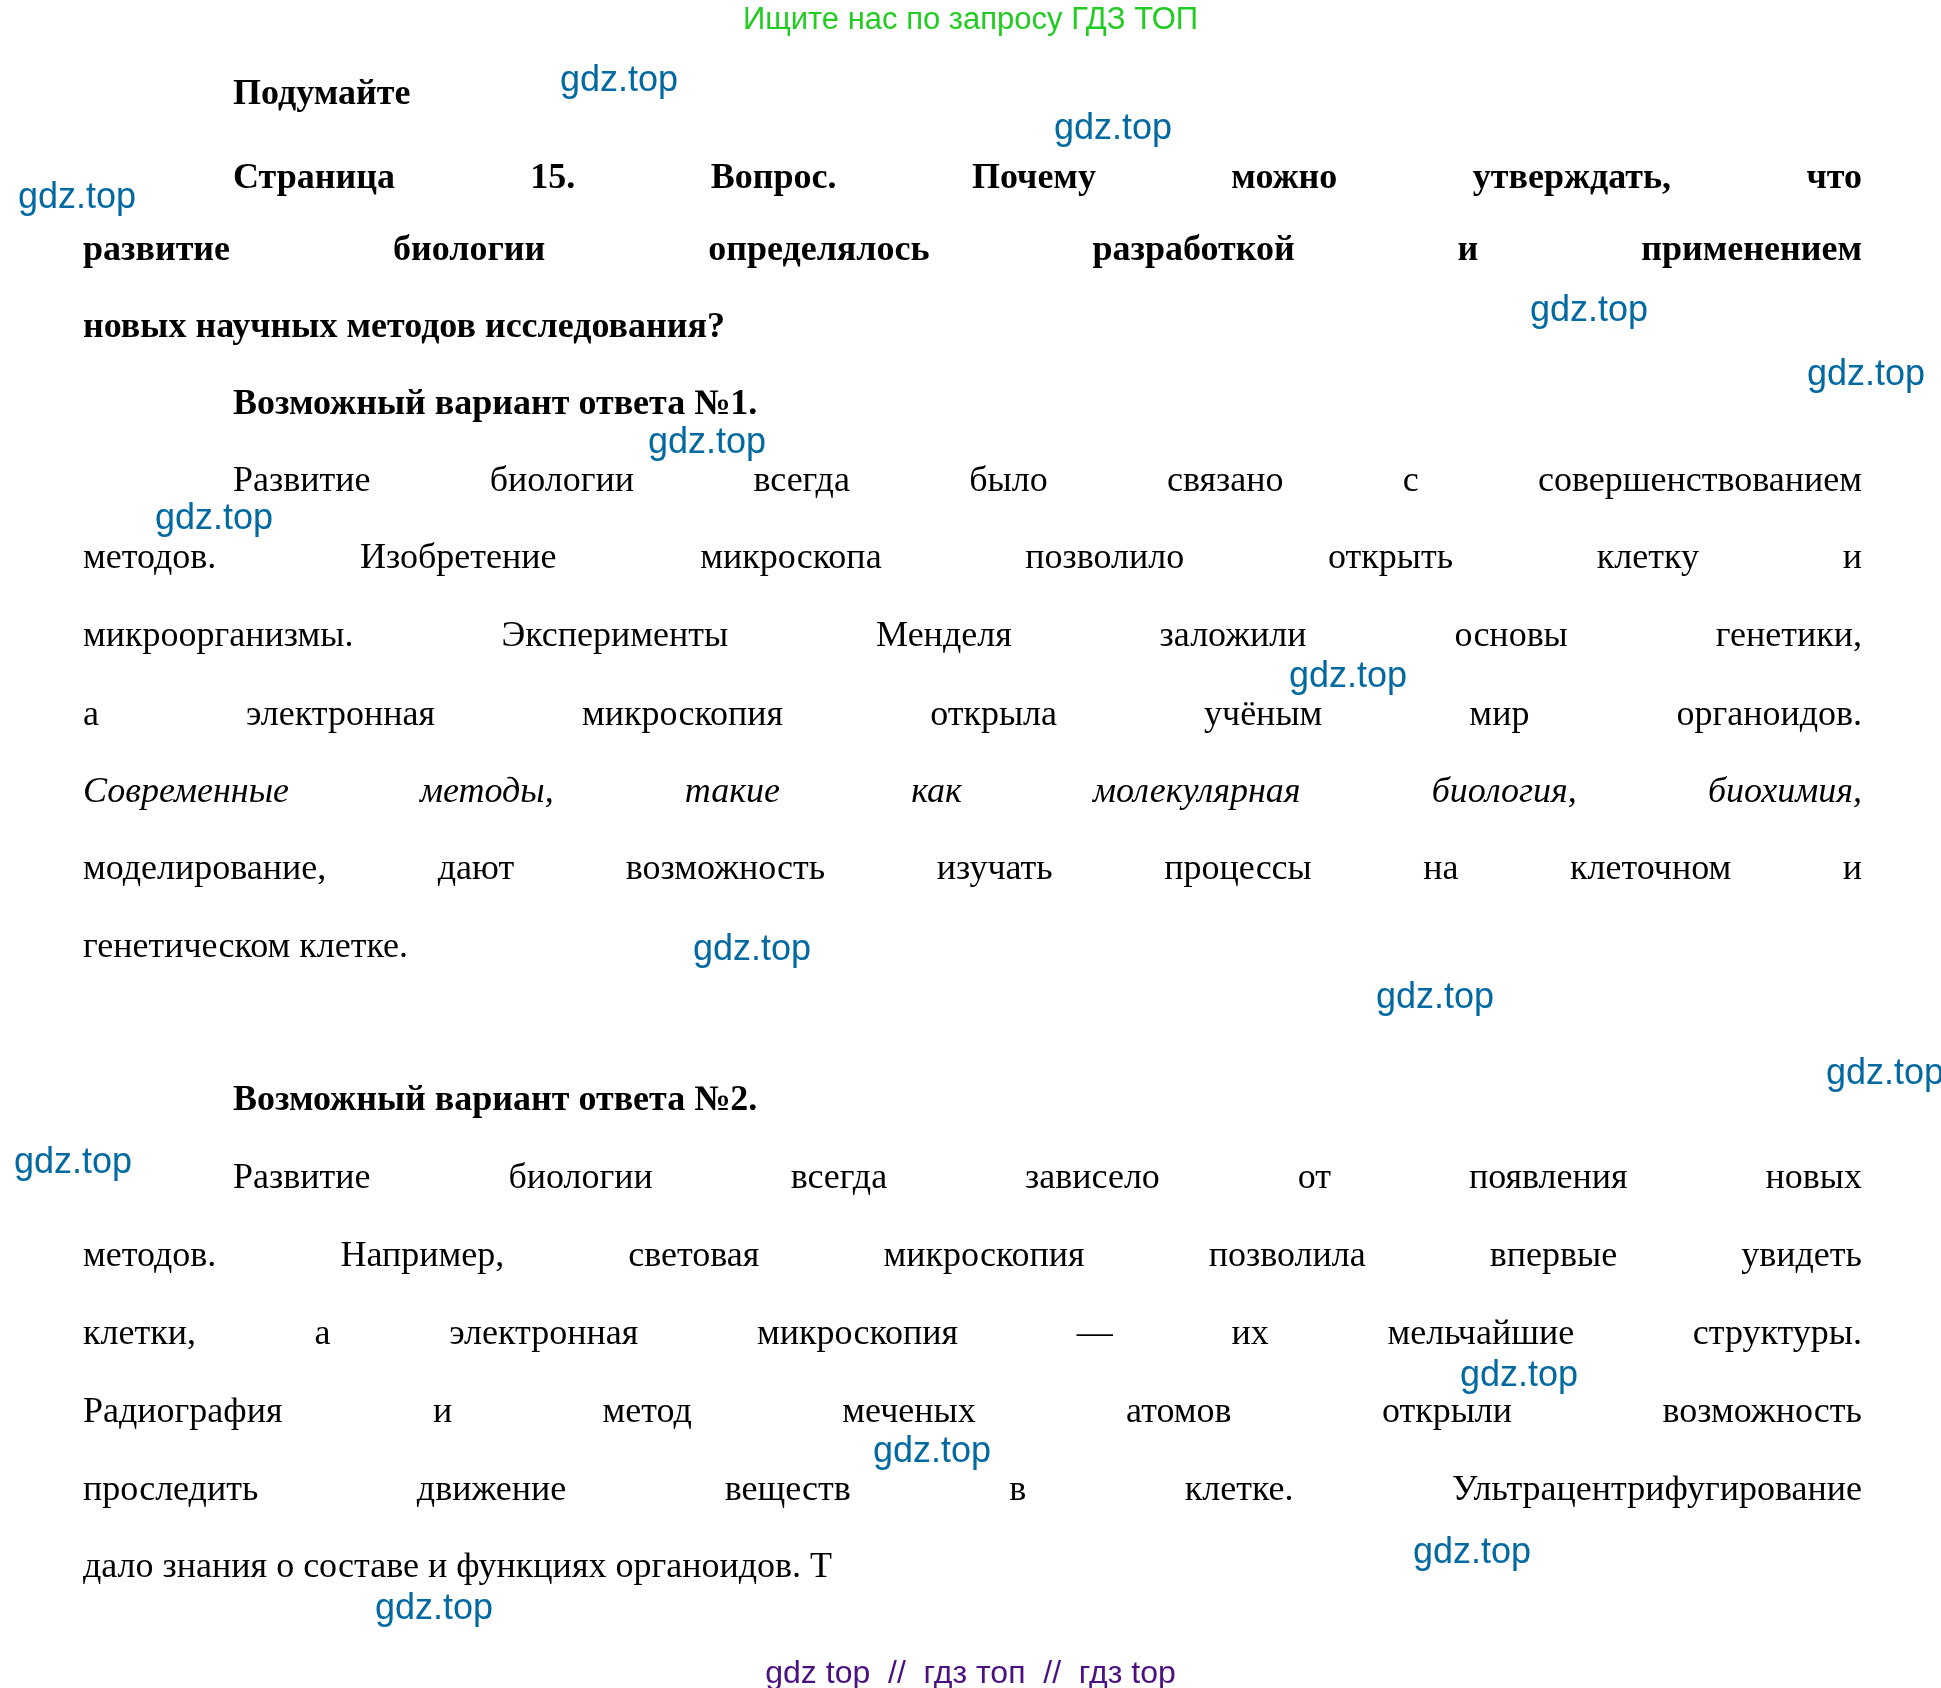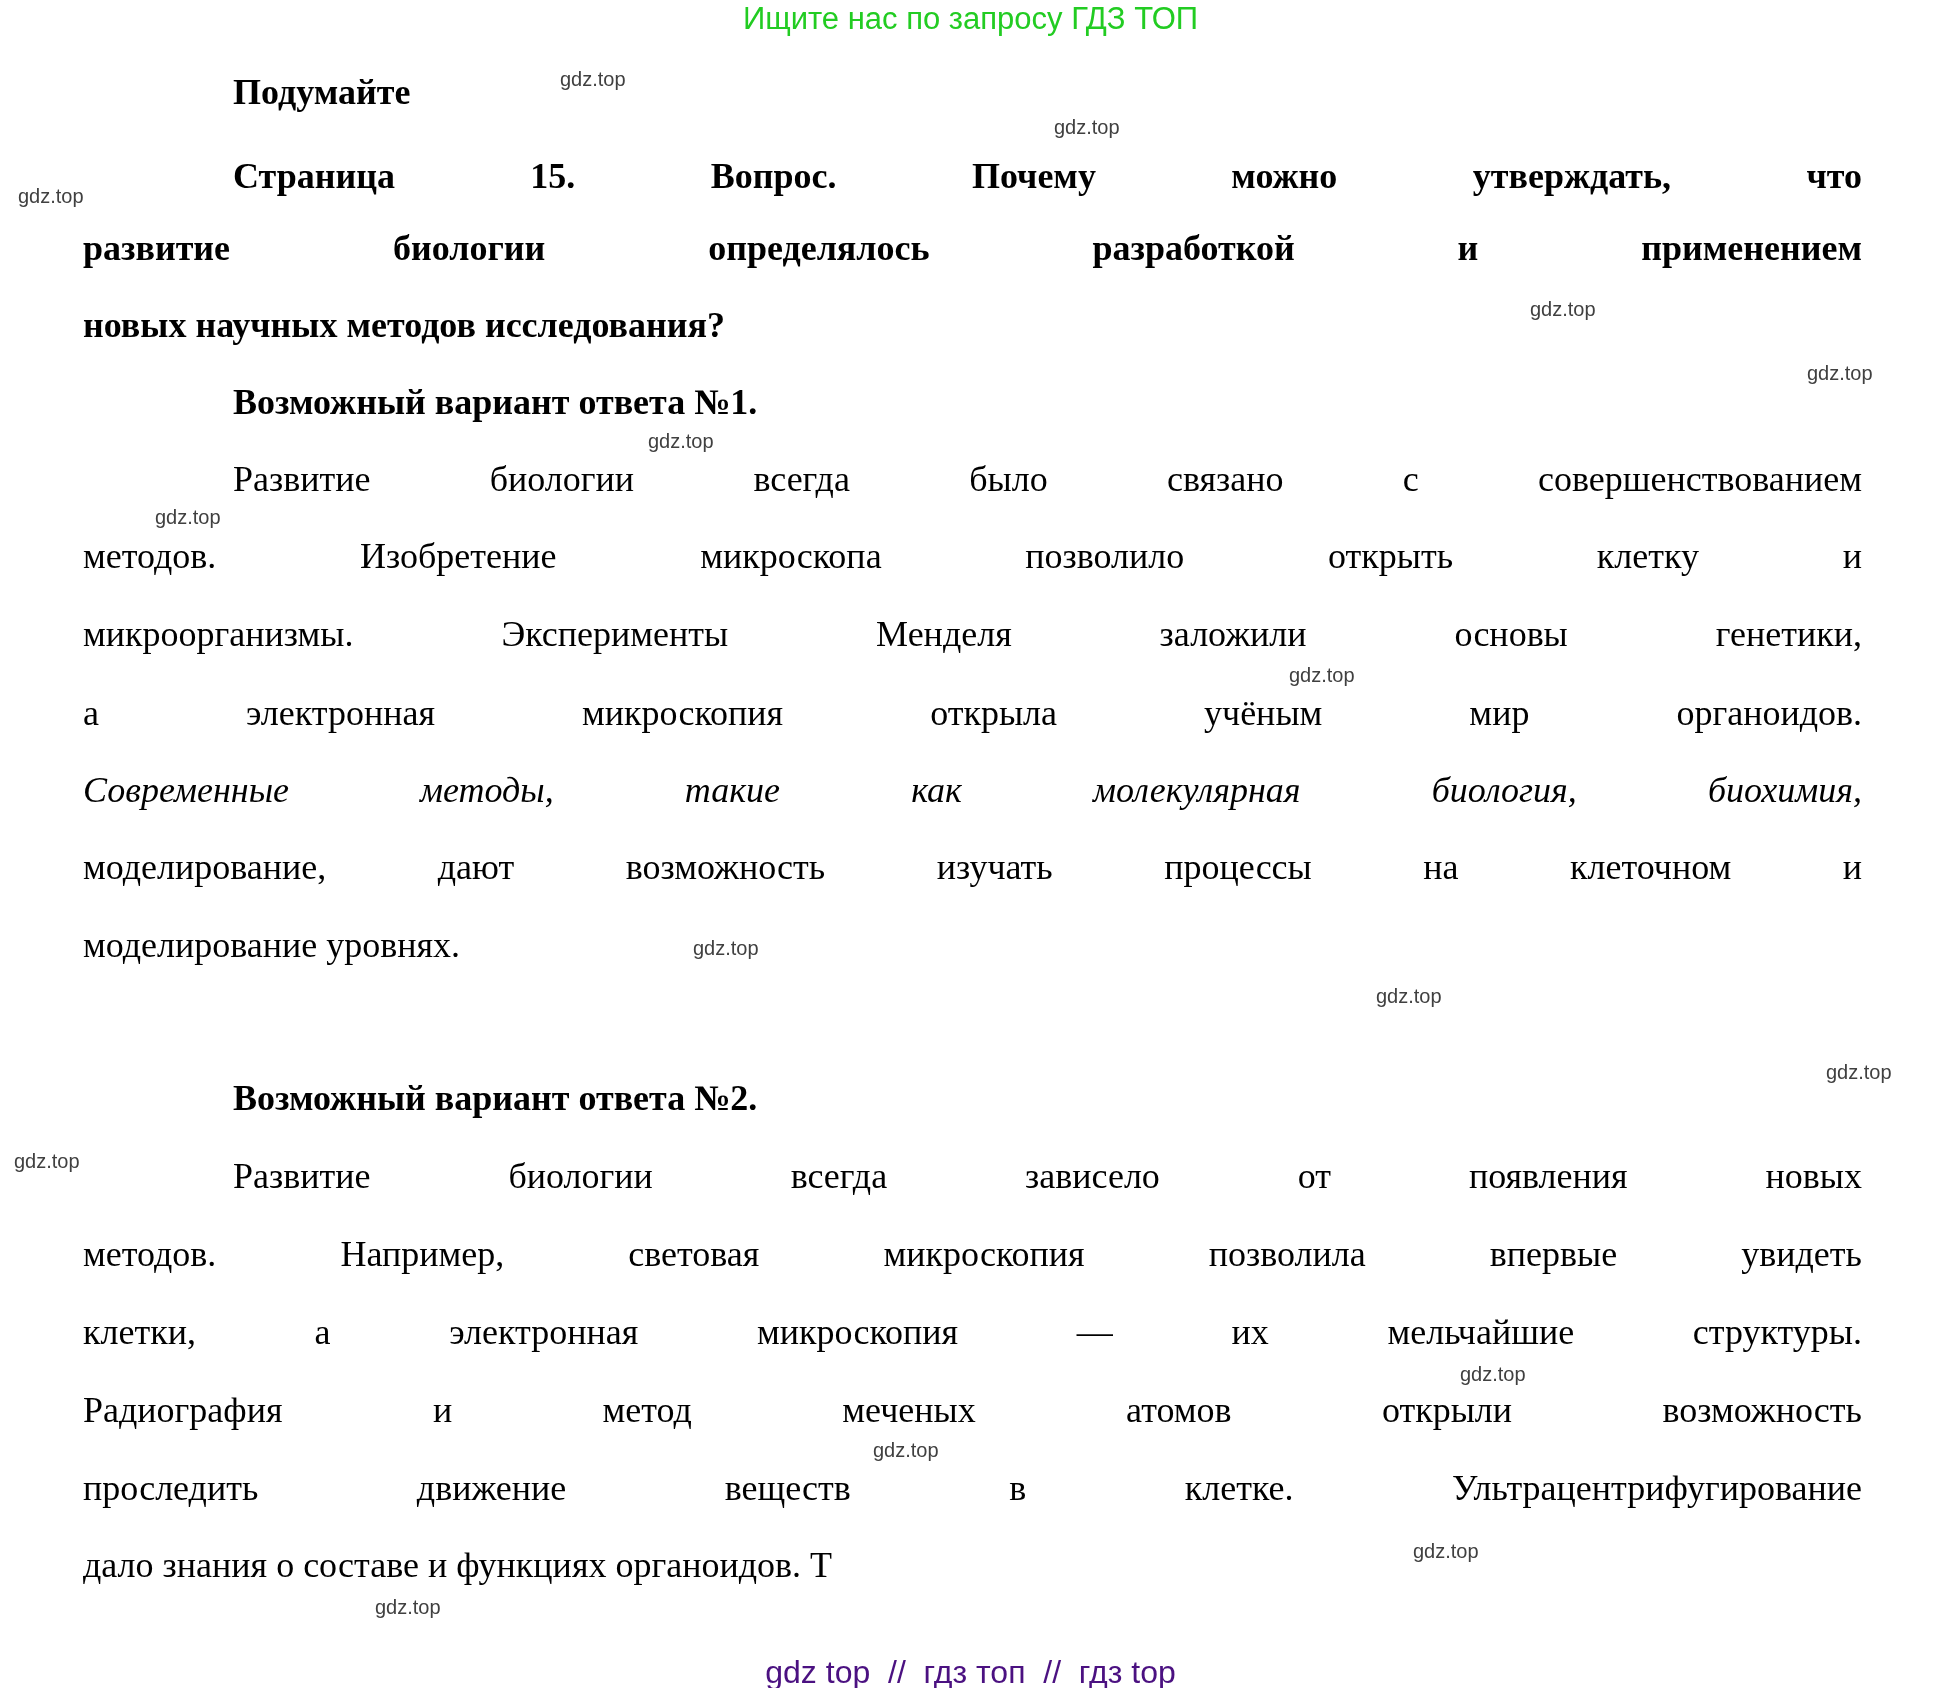--- a/index.html
+++ b/index.html
@@ -13,21 +13,21 @@
     position: absolute; left: 83px; width: 1779px; height: 72px;
     font-family: "Liberation Serif", serif; font-size: 36px; line-height: 72px;
     color: #000; white-space: nowrap;
     text-align: justify; text-align-last: justify;
   }
   .line.indent { left: 233px; width: 1629px; }
   .line.left { text-align: left; text-align-last: left; }
   .bold { font-weight: bold; }
   .wm {
     position: absolute; font-family: "Liberation Sans", sans-serif;
-    font-size: 20px; line-height: 32px; color: #404040; white-space: nowrap;
+    font-size: 36px; line-height: 32px; color: #0369a1; white-space: nowrap;
   }
   .footer {
     position: absolute; left: 0; width: 1941px; top: 1652px; height: 40px;
     text-align: center; color: #4b1181;
     font-family: "Liberation Sans", sans-serif; font-size: 32px; line-height: 40px;
     white-space: pre;
   }
 </style>
 </head>
 <body>
@@ -43,21 +43,21 @@
 </div>
 
 <div>
   <div class="line indent left bold" style="top:366px;text-align:right;">Возможный вариант ответа №1.</div>
   <div class="line indent" style="top:443px;">Развитие биологии всегда было связано с совершенствованием</div>
   <div class="line" style="top:520px;">методов. Изобретение микроскопа позволило открыть клетку и</div>
   <div class="line" style="top:598px;">микроорганизмы. Эксперименты Менделя заложили основы генетики,</div>
   <div class="line" style="top:677px;">а электронная микроскопия открыла учёным мир органоидов.</div>
   <div class="line" style="top:754px;font-style:italic;">Современные методы, такие как молекулярная биология, биохимия,</div>
   <div class="line" style="top:831px;">моделирование, дают возможность изучать процессы на клеточном и</div>
-  <div class="line left" style="top:909px;">моделирование уровнях.</div>
+  <div class="line left" style="top:909px;">генетическом клетке.</div>
 </div>
 
 <div>
   <div class="line indent left bold" style="top:1062px;">Возможный вариант ответа №2.</div>
   <div class="line indent" style="top:1140px;">Развитие биологии всегда зависело от появления новых</div>
   <div class="line" style="top:1218px;">методов. Например, световая микроскопия позволила впервые увидеть</div>
   <div class="line" style="top:1296px;">клетки, а электронная микроскопия — их мельчайшие структуры.</div>
   <div class="line" style="top:1374px;">Радиография и метод меченых атомов открыли возможность</div>
   <div class="line" style="top:1452px;">проследить движение веществ в клетке. Ультрацентрифугирование</div>
   <div class="line left" style="top:1529px;">дало знания о составе и функциях органоидов. Т</div>

